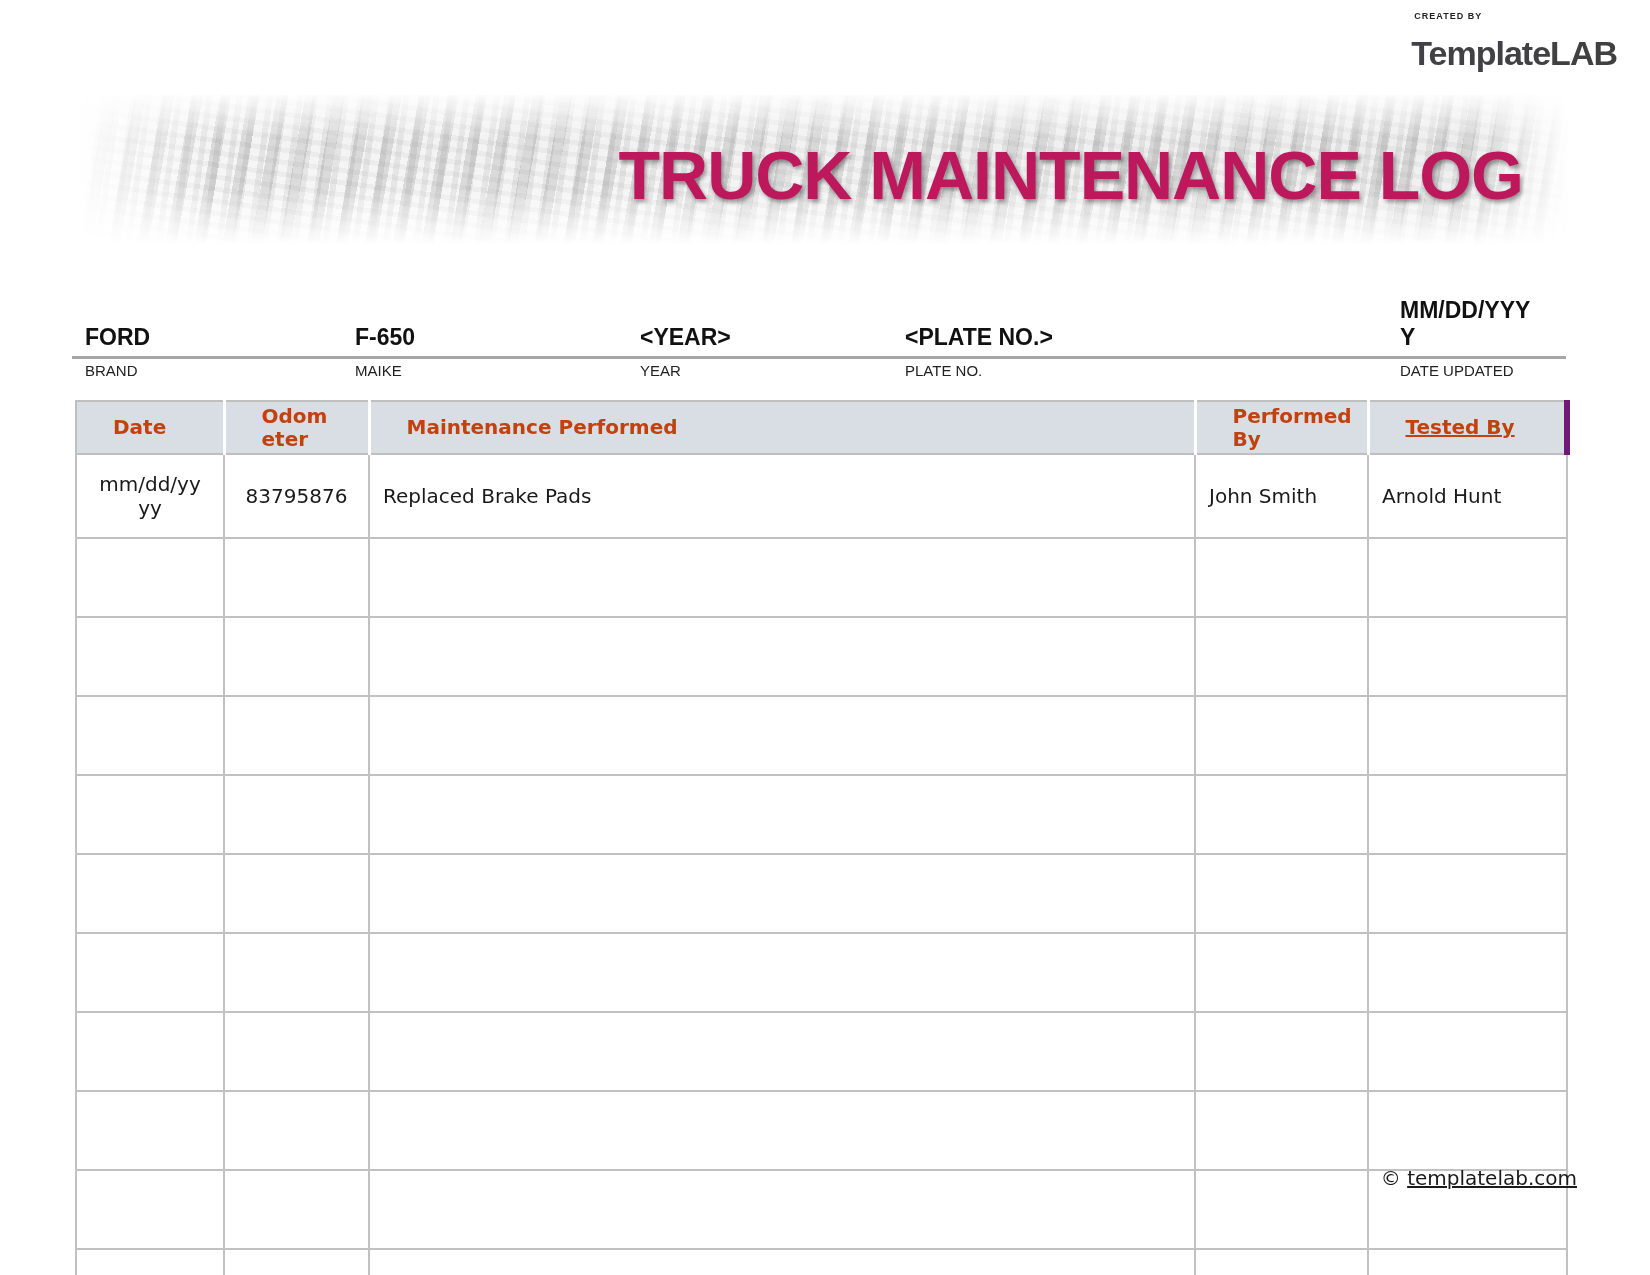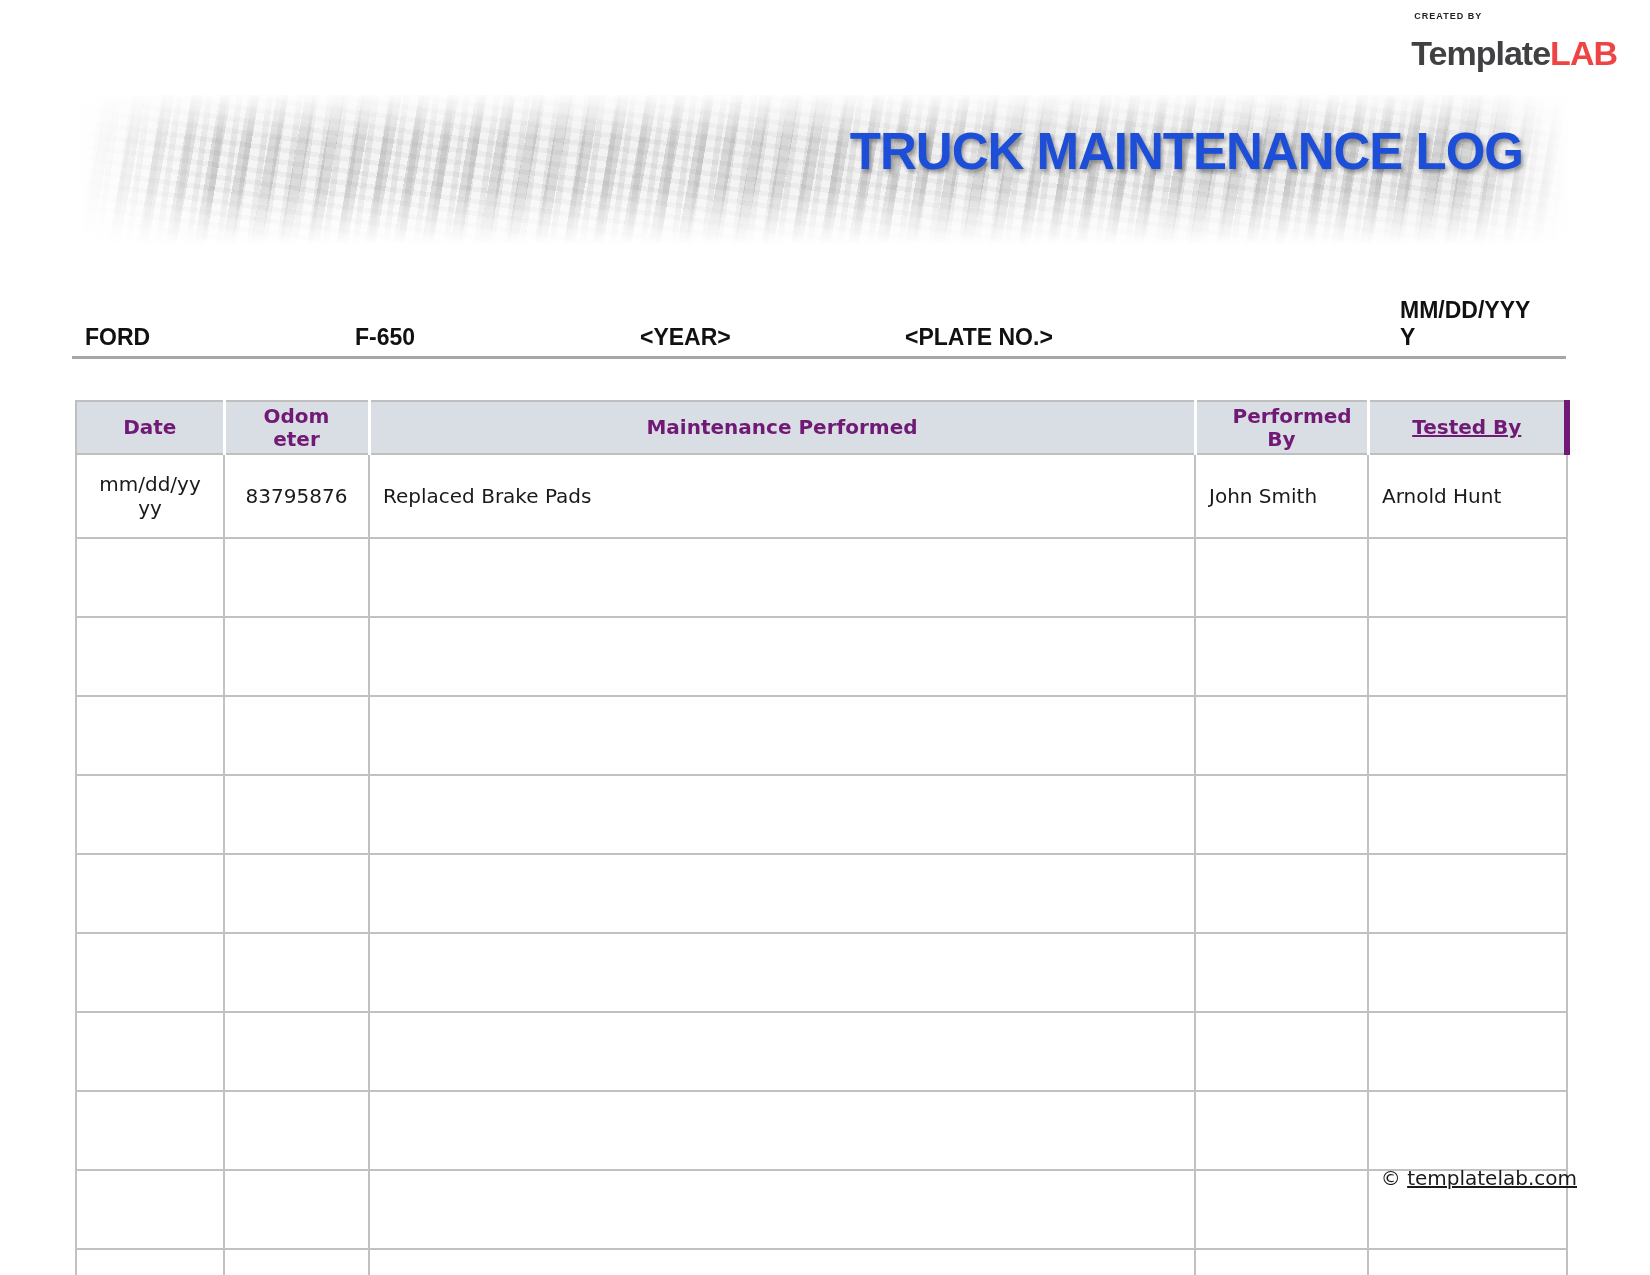--- a/index.html
+++ b/index.html
@@ -4,50 +4,50 @@
 <style>
   html,body{margin:0;padding:0;background:#fff;}
   .page{position:relative;width:1650px;height:1275px;background:#fff;overflow:hidden;
         font-family:"DejaVu Sans",sans-serif;color:#1a1a1a;}
 
   
   .logo{position:absolute;top:12px;right:33px;font-family:"Liberation Sans",sans-serif;line-height:1;}
   .logo-created{font-size:9px;font-weight:bold;letter-spacing:1px;color:#231f20;margin:0 0 15px 3px;}
   .logo-brand{font-size:34px;letter-spacing:-1px;white-space:nowrap;}
   .logo-template{color:#414042;font-weight:700;}
-  .logo-lab{color:#ef4444;font-weight:800;position:relative;display:inline-block;text-align:center;}
+  .logo-lab{color:#404040;font-weight:800;position:relative;display:inline-block;text-align:center;}
   .flask{position:absolute;left:27px;bottom:5px;width:12px;height:15px;}
 
   
   .banner{position:absolute;left:78px;top:95px;width:1492px;height:150px;
     background:
       linear-gradient(to right,#ffffff 0%,rgba(255,255,255,0) 9%,rgba(255,255,255,0) 93%,#ffffff 100%),
       linear-gradient(to bottom,rgba(255,255,255,.92) 0%,rgba(255,255,255,0) 30%,rgba(255,255,255,0) 62%,#ffffff 100%),
       repeating-linear-gradient(100deg,rgba(60,60,60,.14) 0 11px,rgba(255,255,255,0) 11px 28px),
       repeating-linear-gradient(-82deg,rgba(90,90,90,.10) 0 6px,rgba(255,255,255,0) 6px 15px),
       repeating-linear-gradient(8deg,rgba(120,120,120,.07) 0 5px,rgba(255,255,255,0) 5px 12px),
       linear-gradient(185deg,#ebebeb,#fafafa);}
-  .page-title{position:absolute;top:126px;right:127px;font-family:"Liberation Sans",sans-serif;
-    font-size:51px;font-weight:800;letter-spacing:-1px;color:#1d4ed8;line-height:1;white-space:nowrap;
+  .page-title{position:absolute;top:141px;right:127px;font-family:"Liberation Sans",sans-serif;
+    font-size:68px;font-weight:800;letter-spacing:-1px;color:#be185d;line-height:1;white-space:nowrap;
     text-shadow:2px 3px 4px rgba(0,0,0,.38);}
 
   
   .info-values{position:absolute;left:72px;top:276px;width:1494px;height:80px;
     border-bottom:3px solid #a6a6a6;font-family:"Liberation Sans",sans-serif;}
   .vi-value{position:absolute;bottom:4px;font-size:23px;font-weight:bold;color:#111;line-height:1.2;}
   .info-labels{position:absolute;left:72px;top:362px;width:1494px;height:22px;}
   .vi-label{position:absolute;top:0;font-size:15px;color:#222;font-family:"Liberation Sans",sans-serif;}
   .f0{left:13px;} .f1{left:283px;} .f2{left:568px;} .f3{left:833px;}
   .f4{left:1328px;} .vi-value.f4{width:138px;word-break:break-all;}
 
   
   table.log{position:absolute;left:75px;top:400px;width:1491px;border-collapse:collapse;table-layout:fixed;}
-  .log th{background:#d9dde4;font-weight:bold;font-size:20px;color:#701a75;height:51px;
+  .log th{background:#d9dde4;font-weight:bold;font-size:20px;color:#c2410c;height:51px;
     border-top:2px solid #bfbfbf;border-bottom:2px solid #bfbfbf;border-left:3px solid #fff;border-right:3px solid #fff;
-    text-align:center;vertical-align:middle;padding:0 36px;line-height:1.15;}
+    text-align:left;vertical-align:middle;padding:0 36px;line-height:1.15;}
   .log th:first-child{border-left:2px solid #bfbfbf;} .log th:last-child{border-right:6px solid #701a75;text-decoration:underline;}
   .log th.break{word-break:break-all;}
   .log td{border:2px solid #c1c1c1;background:#fff;font-size:20px;color:#1a1a1a;
     height:45px;vertical-align:middle;line-height:1.2;}
   .log tr.data-row td{height:50px;}
   .log td.c0{text-align:center;padding:0 18px;word-break:break-all;}
   .log td.c1{text-align:center;padding:0 12px;}
   .log td.c2,.log td.c3,.log td.c4{text-align:left;padding:16px 13px;}
 
   
@@ -68,20 +68,27 @@
 
   <div class="banner"></div>
   <div class="page-title">TRUCK MAINTENANCE LOG</div>
 
   <div class="info-values" id="info-values">
       <div class="vi-value f0">FORD</div>
       <div class="vi-value f1">F-650</div>
       <div class="vi-value f2">&lt;YEAR&gt;</div>
       <div class="vi-value f3">&lt;PLATE NO.&gt;</div>
       <div class="vi-value f4">MM/DD/YYYY</div>
+    </div>
+  <div class="info-labels" id="info-labels">
+      <div class="vi-label f0">BRAND</div>
+      <div class="vi-label f1">MAIKE</div>
+      <div class="vi-label f2">YEAR</div>
+      <div class="vi-label f3">PLATE NO.</div>
+      <div class="vi-label f4">DATE UPDATED</div>
     </div>
 
   <table class="log" id="log-table">
     <colgroup>
       <col style="width:148px">
         <col style="width:145px">
         <col style="width:826px">
         <col style="width:173px">
         <col style="width:199px">
     </colgroup>

